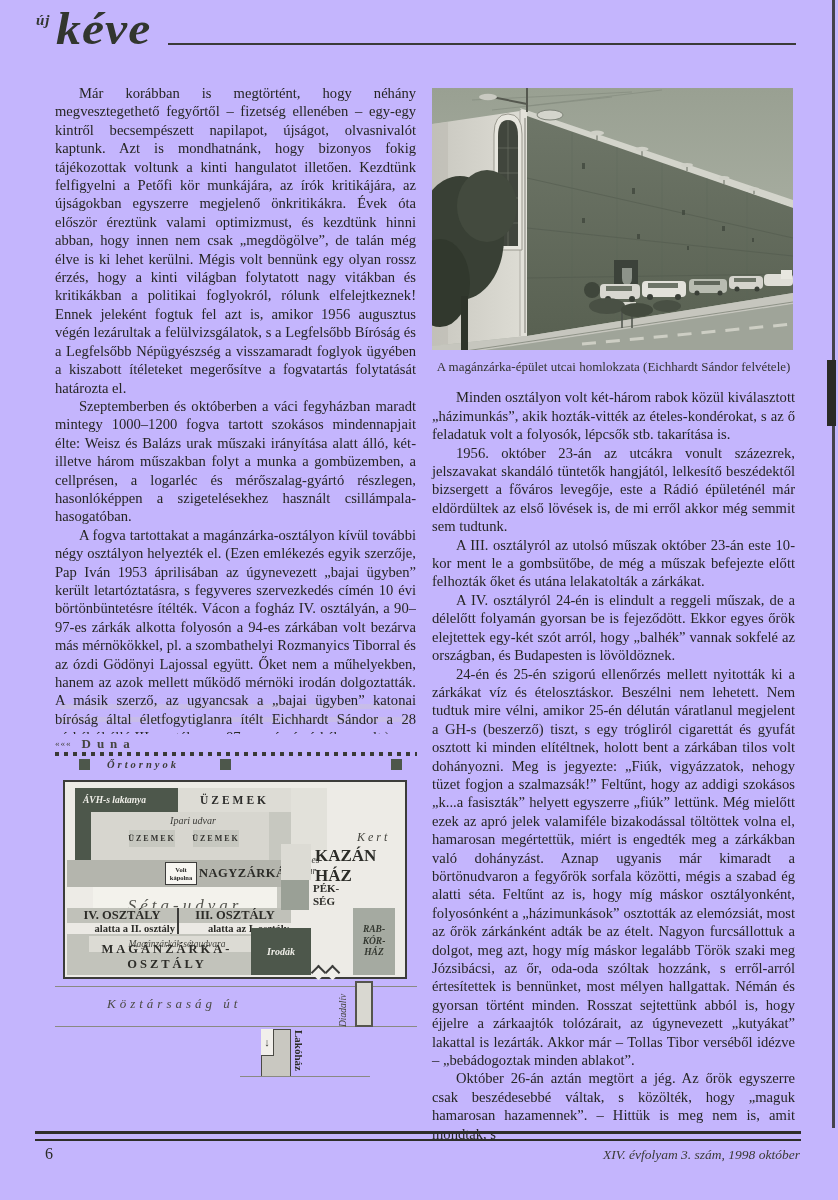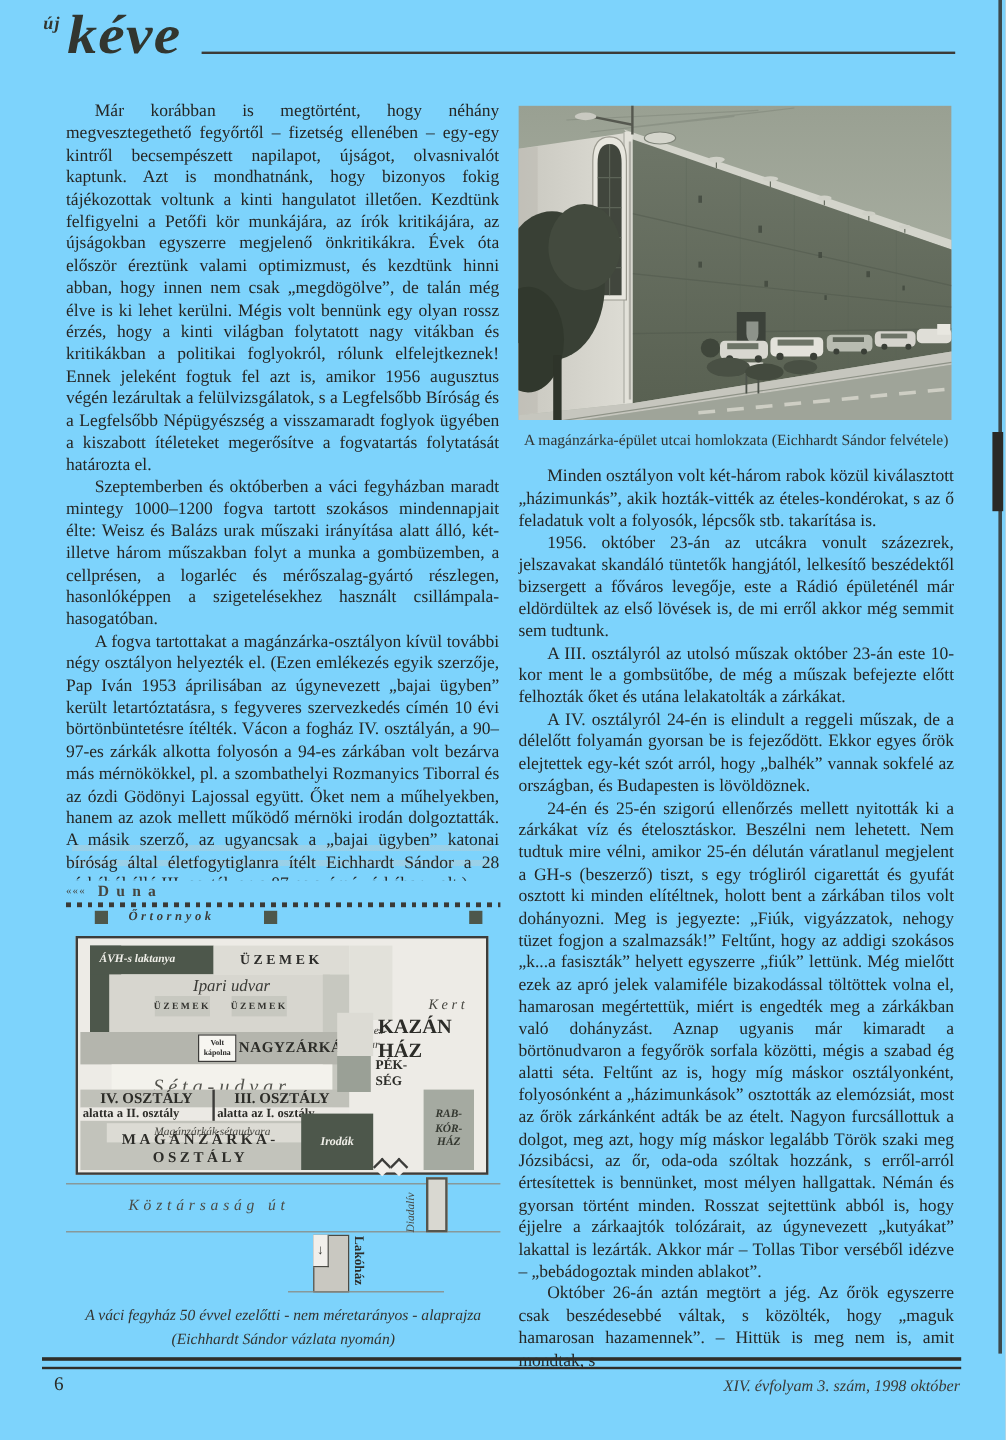--- a/index.html
+++ b/index.html
@@ -1,16 +1,16 @@
 <!DOCTYPE html>
 <html><head>
 <meta charset="utf-8">
 <style>
   html,body{margin:0;padding:0;background:#d8d6d2;}
-  .page{position:relative;width:838px;height:1200px;background:#7dd3fc;overflow:hidden;
+  .page{position:relative;width:838px;height:1200px;background:#c4b5fd;overflow:hidden;
         font-family:"Liberation Serif","DejaVu Serif",serif;color:#262624;}
   
   .logo{position:absolute;left:34px;top:6px;white-space:nowrap;color:#32362f;}
   .logo .uj{position:absolute;left:2px;top:6px;font-size:15px;font-weight:bold;font-style:italic;letter-spacing:1px;}
   .logo .keve{display:inline-block;margin-left:22px;font-size:46px;font-weight:bold;font-style:italic;
               letter-spacing:1px;transform:scaleX(1.08);transform-origin:left;line-height:1;}
   .header-rule{position:absolute;left:168px;top:43px;width:628px;height:2px;background:#3b3b38;}
   
   .edge-strip{position:absolute;left:832px;top:0;width:3px;height:1128px;background:#2f2f2b;opacity:.85;}
   .edge-blob{position:absolute;left:827px;top:360px;width:9px;height:66px;background:#2a2a26;}
@@ -35,34 +35,34 @@
   .pb{position:absolute;box-sizing:border-box;}
   .darkbox{background:#4d574b;color:#f0efe9;}
   .ctr{display:flex;align-items:center;justify-content:center;text-align:center;}
   .avh{left:10px;top:6px;width:103px;height:24px;font-style:italic;font-weight:bold;font-size:9.5px;
        display:flex;align-items:center;padding-left:8px;}
   .dark-strip{left:10px;top:6px;width:26px;height:72px;background:#4d574b;}
   .uzemek-top{left:113px;top:6px;width:113px;height:24px;background:#dddcd5;font-weight:bold;font-size:11.5px;letter-spacing:3px;color:#2e2e2c;}
   .szenes-panel{left:226px;top:6px;width:36px;height:62px;background:#e2e1da;}
   .szenes-label{left:229px;top:26px;width:42px;font-style:italic;font-size:9.5px;line-height:1.15;color:#3a3a36;margin-top:47px;}
   .ipari-panel{left:26px;top:30px;width:184px;height:48px;background:#d7d6cf;}
-  .ipari-label{left:26px;top:33px;width:184px;text-align:center;font-style:italic;font-size:14px;color:#3a3a36;padding-left:20px;}
+  .ipari-label{left:26px;top:33px;width:184px;text-align:center;font-style:italic;font-size:10px;color:#3a3a36;padding-left:20px;}
   .uz-small{width:46px;height:17px;background:#c7c8c0;font-weight:bold;font-size:8px;letter-spacing:2px;color:#33332f;}
   .wing{left:204px;top:30px;width:22px;height:98px;background:#c7c8c0;}
   .kert-label{left:292px;top:48px;font-style:italic;font-size:12px;letter-spacing:3px;color:#45453f;}
   .nagy-band{left:2px;top:78px;width:224px;height:27px;background:#b4b5ad;}
   .kapolna{left:100px;top:80px;width:32px;height:23px;background:#f7f6f1;border:1px solid #3c3c3a;
            font-weight:bold;font-size:6.5px;line-height:1.15;padding:1px;}
   .nagy-label{left:134px;top:84px;width:92px;text-align:center;font-weight:bold;font-size:12.5px;letter-spacing:.5px;color:#2c2c28;}
   .seta-band{left:28px;top:105px;width:184px;height:37px;background:#f3f2ec;font-style:italic;font-size:17px;letter-spacing:4px;color:#55554f;}
   .row4-top{left:2px;top:126px;width:224px;height:15px;background:#c0c1b9;}
   .row4-bot{left:2px;top:141px;width:224px;height:13px;background:#ebe9e4;}
   .row-div{left:112px;top:126px;width:2px;height:28px;background:#3c3c3a;}
   .osz-main{font-weight:bold;font-size:12.5px;color:#2c2c28;text-align:center;}
-  .osz-sub{font-weight:bold;font-size:10.5px;color:#2c2c28;text-align:left;}
+  .osz-sub{font-weight:bold;font-size:10.5px;color:#2c2c28;text-align:right;}
   .bottom-band{left:2px;top:152px;width:200px;height:41px;background:#c2c3bb;}
   .magan-seta{left:24px;top:154px;width:176px;height:16px;background:#dcdbd4;font-style:italic;font-size:9.5px;color:#45453f;}
   .magan-osz{left:4px;top:164px;width:196px;height:22px;font-weight:bold;font-size:12.5px;letter-spacing:3px;color:#2c2c28;}
   .irodak{left:186px;top:146px;width:60px;height:47px;font-style:italic;font-weight:bold;font-size:10px;}
   .kazan-box{left:216px;top:62px;width:30px;height:36px;background:#dcdbd4;}
   .kazan-label{left:250px;top:64px;width:48px;font-weight:bold;font-size:17px;line-height:1.15;color:#2c2c28;}
   .pek-box{left:216px;top:98px;width:28px;height:30px;background:#9aa096;}
   .pek-label{left:248px;top:100px;width:36px;font-weight:bold;font-size:11px;line-height:1.15;color:#2c2c28;}
   .rab-box{left:288px;top:126px;width:42px;height:67px;background:#a5aaa1;color:#343830;
            font-style:italic;font-weight:bold;font-size:9.5px;line-height:1.25;}
@@ -267,23 +267,19 @@
     <div class="diadaliv-rect"></div>
     <div class="diadaliv-label">Diadalív</div>
 
     <div class="lak-shape"></div>
     <div class="lak-notch">
         <span>↓</span>
       </div>
     <div class="lak-label">Lakóház</div>
     <div class="lak-base"></div>
 
-    <div class="plan-caption">
-      <div>A váci fegyház 50 évvel ezelőtti - nem méretarányos - alaprajza</div>
-      <div>(Eichhardt Sándor vázlata nyomán)</div>
-    </div>
   </div>
 
   <div class="footer-rule"></div>
   <div class="page-num">6</div>
   <div class="issue">XIV. évfolyam 3. szám, 1998 október</div>
 
 </div>
 
 </body></html>

